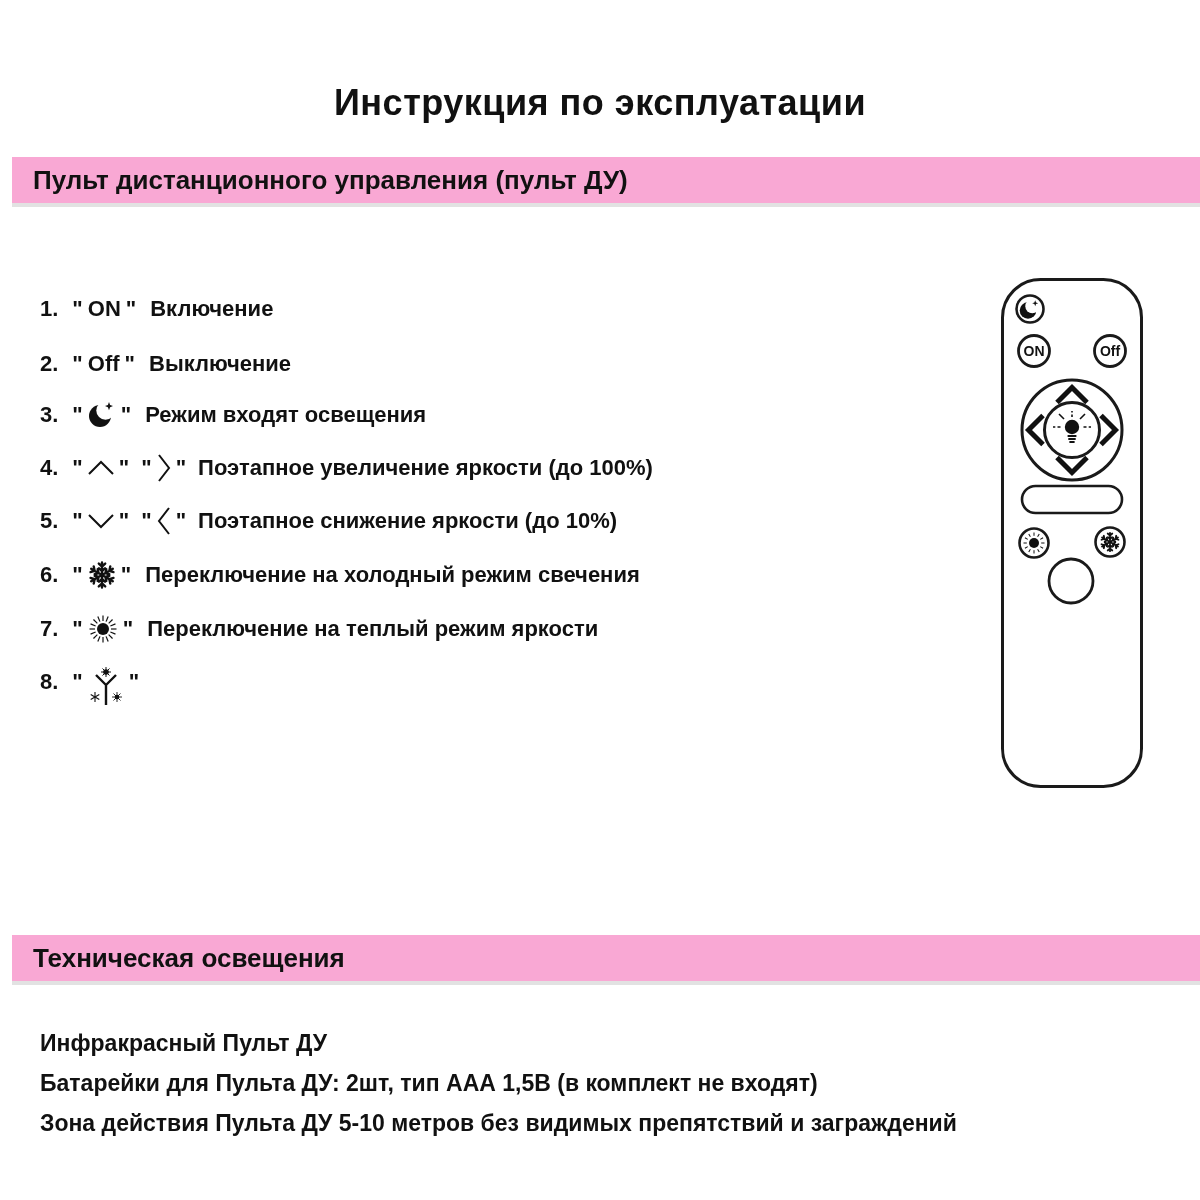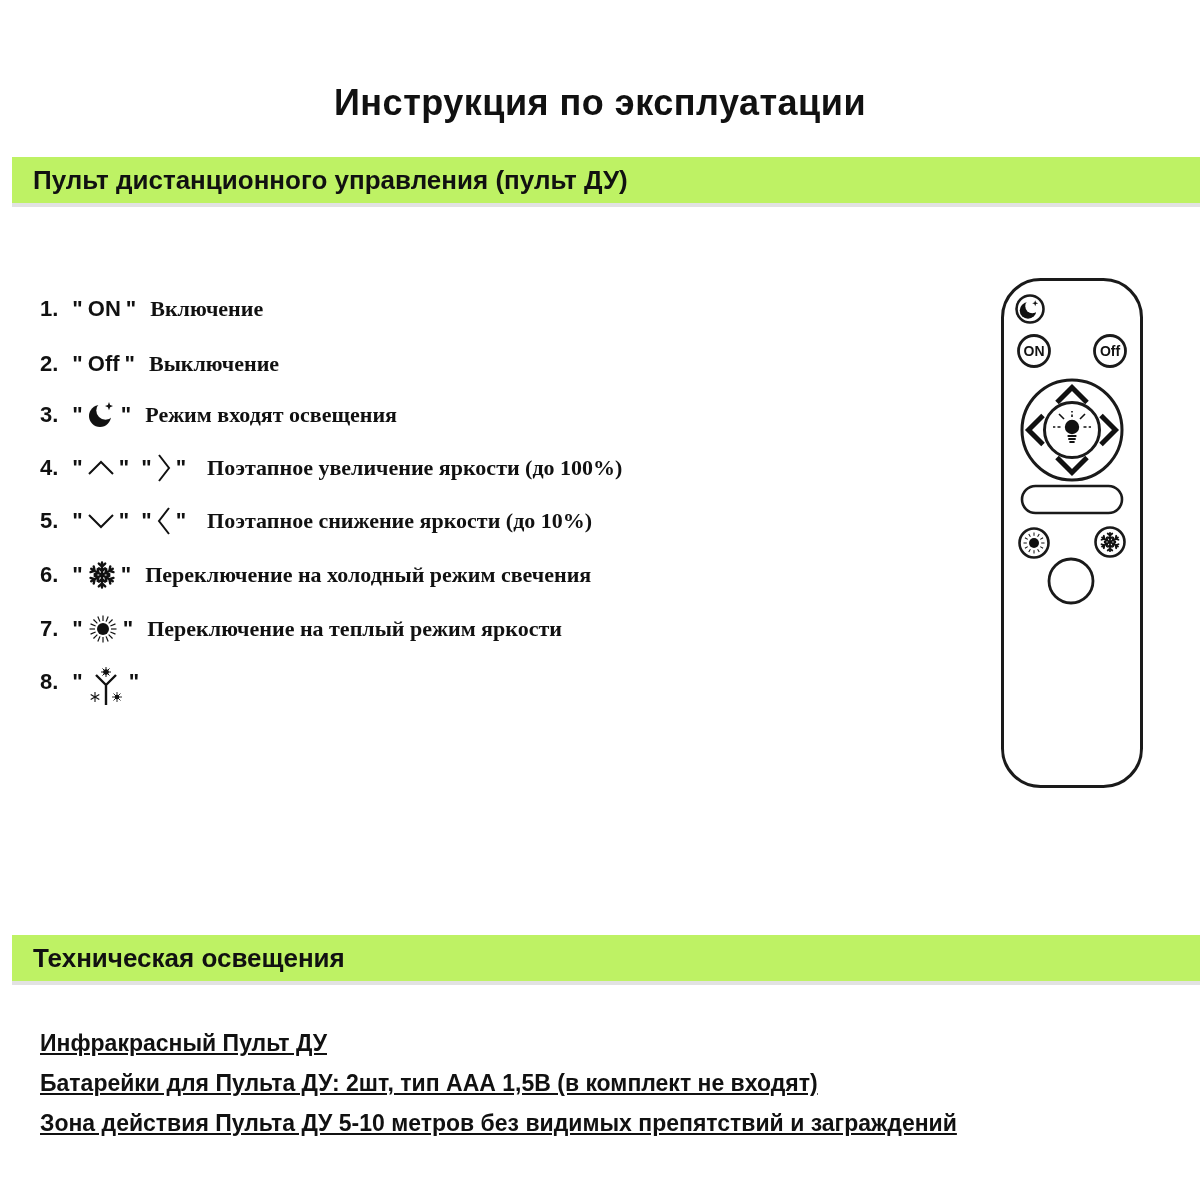--- a/index.html
+++ b/index.html
@@ -6,41 +6,41 @@
   body{
     width:1200px;height:1200px;background:#ffffff;position:relative;
     font-family:"Liberation Sans",sans-serif;font-weight:bold;color:#111;
     overflow:hidden;
   }
   .page-title{
     position:absolute;top:82px;left:0;width:1200px;text-align:center;
     font-size:36px;letter-spacing:.5px;
   }
   .banner{
-    position:absolute;left:12px;right:0;background:#bef264;
+    position:absolute;left:12px;right:0;background:#f9a8d4;
     font-size:26px;line-height:30px;padding:8px 0 8px 21px;
     border-bottom:4px solid #e2e2e2;
   }
   .banner.b1{top:157px;}
   .banner.b2{top:935px;}
   .li{
     position:absolute;left:40px;display:flex;align-items:center;
     font-size:22px;height:34px;white-space:nowrap;
   }
   .li.tall{height:auto;align-items:flex-start;line-height:34px;}
   .num{margin-right:10px;}
   .q{margin:0 4px;}
   .key{margin:0 1px;}
-  .txt{margin-left:10px;font-family:Liberation Serif, serif;}
-  .txt.gap{margin-left:17px;}
+  .txt{margin-left:10px;}
+  .txt.gap{margin-left:8px;}
   .qgap{margin-left:8px;}
   .ic{display:inline-flex;align-items:center;justify-content:center;}
   .ic svg{display:block;}
   .li.tall .ic{margin-top:2px;}
-  .tech-line{position:absolute;left:40px;font-size:23px;line-height:26px;white-space:nowrap;text-decoration:underline;}
+  .tech-line{position:absolute;left:40px;font-size:23px;line-height:26px;white-space:nowrap;}
   .remote{position:absolute;left:1000px;top:277px;}
 </style>
 </head>
 <body>
 
 <div class="page-title">Инструкция по эксплуатации</div>
 
 <div class="banner b1">Пульт дистанционного управления (пульт ДУ)</div>
 
 <div class="li" style="top:292px">

